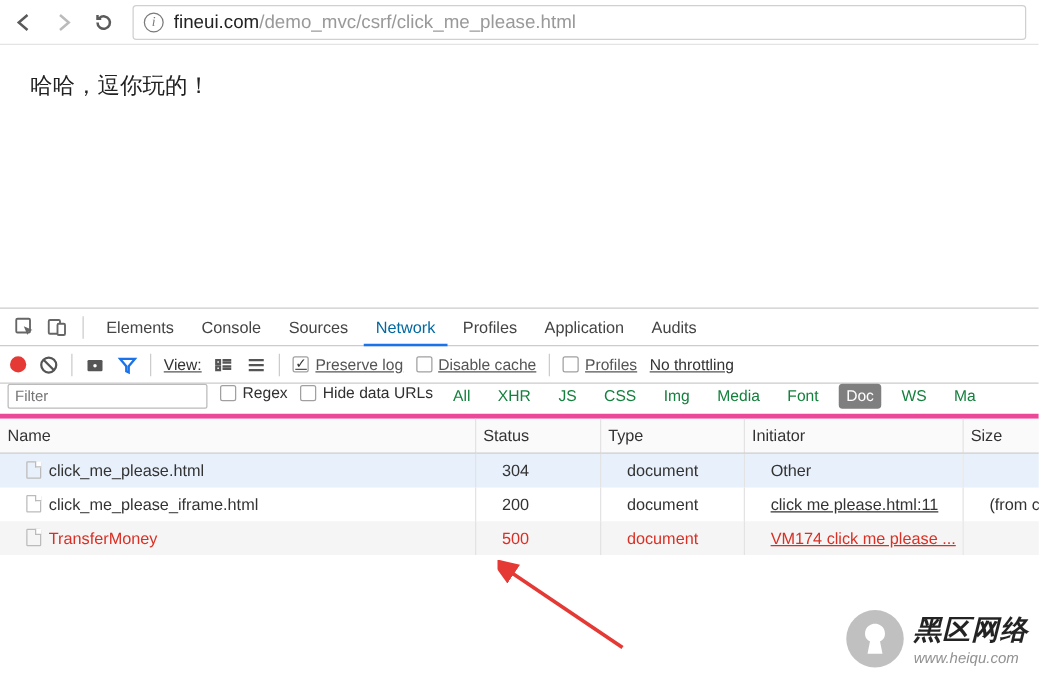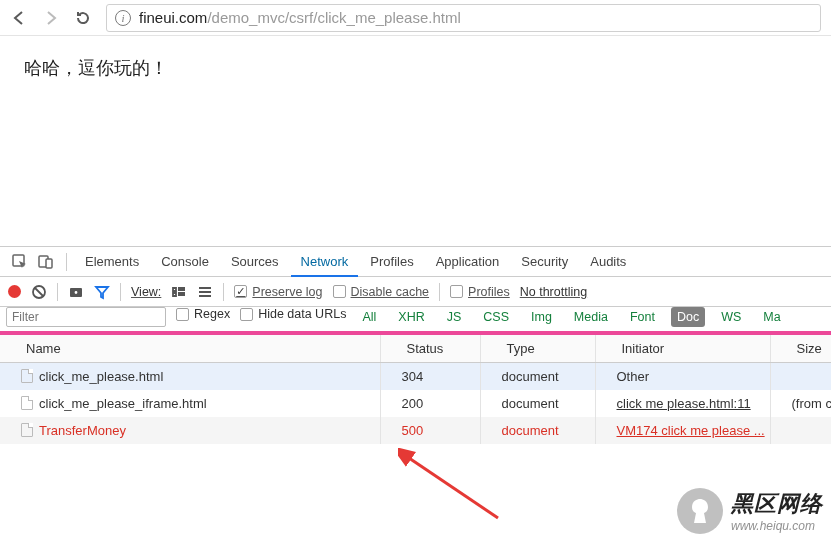--- a/index.html
+++ b/index.html
@@ -65,21 +65,21 @@
   .chk-box.on::after { content:"✓"; font-size:11px; color:#333; line-height:1; }
   .tb-text { color:#333; }
 
   .dt-filterbar { display:flex; align-items:flex-start; height:28px; border-bottom:4px solid #ec4899; padding:0 6px; gap:10px; font-size:12.5px; }
   .filter-input { width:160px; height:20px; border:1px solid #bbb; border-radius:2px; padding:1px 5px; font-size:12px; color:#999; }
   .type-btn { padding:3px 6px; color:#15803d; border-radius:3px; }
   .type-btn.active { background:#7f7f7f; color:#fff; }
 
   
   .req-table { width:100%; border-collapse:collapse; table-layout:fixed; }
-  .req-table th { text-align:left; font-weight:400; color:#333; font-size:13px; padding:6px 26px; border-bottom:1px solid #ccc; border-right:1px solid #e3e3e3; background:#fafafa; }
+  .req-table th { text-align:left; font-weight:400; color:#333; font-size:13px; padding:6px 6px; border-bottom:1px solid #ccc; border-right:1px solid #e3e3e3; background:#fafafa; }
   .req-table td { padding:6px 21px; border-right:1px solid #e3e3e3; color:#333; white-space:nowrap; overflow:hidden; }
   .req-table tr.sel td { background:#e8f0fb; }
   .req-table tr.odd td { background:#f5f5f5; }
   .req-table tr.err td { color:#d93025; }
   .file-icon { display:inline-block; width:12px; height:14px; border:1px solid #bbb; border-radius:1px; margin-right:6px; position:relative; vertical-align:-2px; }
   .file-icon::before { content:""; position:absolute; right:-1px; top:-1px; width:4px; height:4px; background:#fff; border-left:1px solid #bbb; border-bottom:1px solid #bbb; }
   .muted { color:#9a9a9a; }
   .link-u { text-decoration:underline; color:#333; cursor:pointer; }
   .err .link-u { color:#d93025; }
 
@@ -147,21 +147,20 @@
           <rect x="9" y="6" width="6" height="9" rx="1" fill="#fff"></rect>
         </svg>
     </div>
     <div class="dt-sep"></div>
     <div class="dt-tab">Elements</div>
     <div class="dt-tab">Console</div>
     <div class="dt-tab">Sources</div>
     <div class="dt-tab active">Network</div>
     <div class="dt-tab">Profiles</div>
     <div class="dt-tab">Application</div>
-    <div class="dt-tab">Security</div>
     <div class="dt-tab">Audits</div>
   </div>
 
   <div class="dt-toolbar">
     <div class="record-dot"></div>
     <div class="tb-icon">
       <svg width="16" height="16" viewBox="0 0 16 16">
           <circle cx="8" cy="8" r="6"></circle>
           <path d="M4 4 L12 12"></path>
         </svg>

